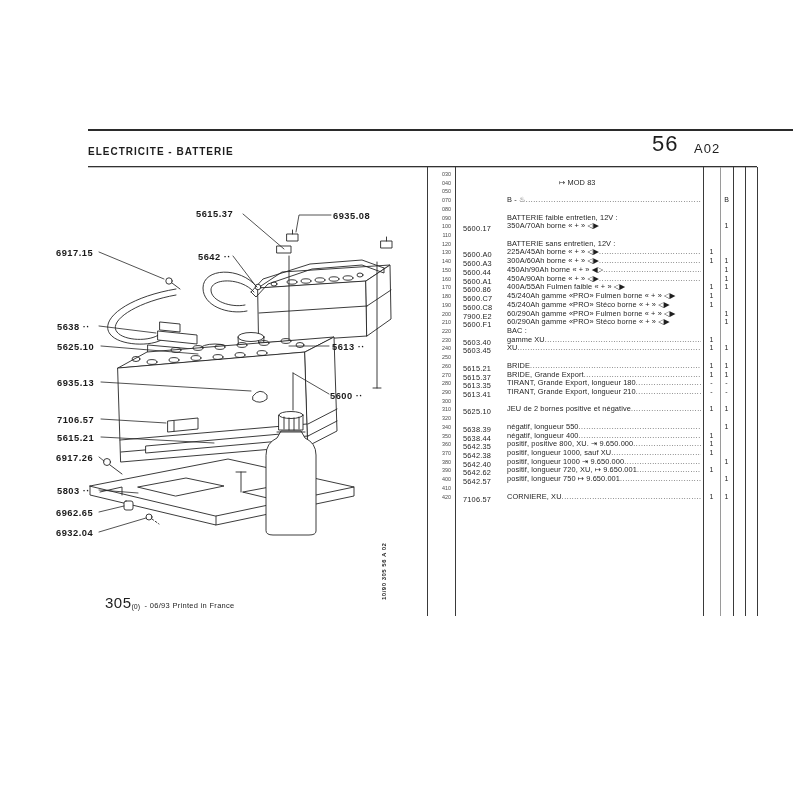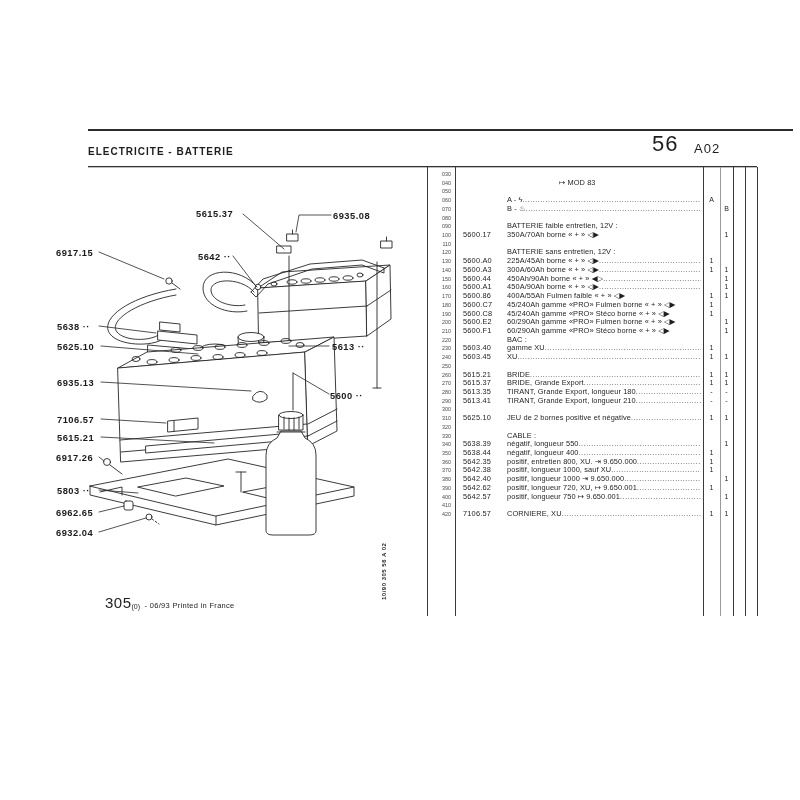--- a/index.html
+++ b/index.html
@@ -10,21 +10,21 @@
   .rule-mid{position:absolute;left:88px;top:166px;width:669px;height:1px;background:#333;box-shadow:0 1px 0 rgba(0,0,0,.25);}
   .hdr-title{position:absolute;left:88px;top:146px;font-size:10px;font-weight:bold;letter-spacing:1px;}
   .hdr-num{position:absolute;left:652px;top:131px;font-size:22px;letter-spacing:1px;}
   .hdr-code{position:absolute;left:694px;top:141px;font-size:13px;letter-spacing:1px;}
   
   .vl{position:absolute;top:167px;height:456px;width:1px;background:#3a3a3a;}
   .vl.l1{left:427px}.vl.l2{left:455px}.vl.l3{left:703px}
   .vl.l4{left:720px;background:#9a9a9a}.vl.l5{left:733px}.vl.l6{left:745px}.vl.l7{left:757px}
   
   .rows{position:absolute;left:427px;top:170px;width:330px;}
-  .trow{display:flex;align-items:flex-end;height:8.72px;font-size:7.4px;line-height:8.72px;white-space:nowrap;}
+  .trow{display:flex;align-items:center;height:8.72px;font-size:7.4px;line-height:8.72px;white-space:nowrap;}
   .rnum{width:24px;padding-right:4px;text-align:right;font-size:5.4px;color:#4a4a4a;flex:none;}
   .ref{width:44px;padding-left:8px;flex:none;letter-spacing:.2px;margin-top:6px;}
   .desc{flex:1;display:flex;align-items:center;overflow:hidden;padding-right:2px;min-width:0;}
   .dtext{flex:none;letter-spacing:.1px;}
   .trow.indent .dtext{padding-left:52px;}
   .fill{flex:1;overflow:hidden;height:8.72px;color:#333;}
   .fill::after{content:"..........................................................................................";
                font-size:7px;letter-spacing:.6px;}
   .ca{width:17px;text-align:center;flex:none;font-size:7px;}
   .cb{width:13px;text-align:center;flex:none;font-size:7px;}
@@ -85,31 +85,20 @@
         <span class="rnum">050</span>
         <span class="ref"></span>
         <span class="desc">
           <span class="dtext"></span>
         </span>
         <span class="ca"></span>
         <span class="cb"></span>
         <span class="sp"></span>
       </div>
       <div class="trow">
-        <span class="rnum">060</span>
-        <span class="ref"></span>
-        <span class="desc">
-          <span class="dtext">A - ϟ</span>
-          <span class="fill"></span>
-        </span>
-        <span class="ca">A</span>
-        <span class="cb"></span>
-        <span class="sp"></span>
-      </div>
-      <div class="trow">
         <span class="rnum">070</span>
         <span class="ref"></span>
         <span class="desc">
           <span class="dtext">B - ♨</span>
           <span class="fill"></span>
         </span>
         <span class="ca"></span>
         <span class="cb">B</span>
         <span class="sp"></span>
       </div>
@@ -232,21 +221,21 @@
         <span class="ref">5600.C8</span>
         <span class="desc">
           <span class="dtext">45/240Ah gamme «PRO» Stéco borne « + » ◁▶</span>
         </span>
         <span class="ca">1</span>
         <span class="cb"></span>
         <span class="sp"></span>
       </div>
       <div class="trow">
         <span class="rnum">200</span>
-        <span class="ref">5600.E2</span>
+        <span class="ref">7900.E2</span>
         <span class="desc">
           <span class="dtext">60/290Ah gamme «PRO» Fulmen borne « + » ◁▶</span>
         </span>
         <span class="ca"></span>
         <span class="cb">1</span>
         <span class="sp"></span>
       </div>
       <div class="trow">
         <span class="rnum">210</span>
         <span class="ref">5600.F1</span>
@@ -368,30 +357,20 @@
         <span class="rnum">320</span>
         <span class="ref"></span>
         <span class="desc">
           <span class="dtext"></span>
         </span>
         <span class="ca"></span>
         <span class="cb"></span>
         <span class="sp"></span>
       </div>
       <div class="trow">
-        <span class="rnum">330</span>
-        <span class="ref"></span>
-        <span class="desc">
-          <span class="dtext">CABLE :</span>
-        </span>
-        <span class="ca"></span>
-        <span class="cb"></span>
-        <span class="sp"></span>
-      </div>
-      <div class="trow">
         <span class="rnum">340</span>
         <span class="ref">5638.39</span>
         <span class="desc">
           <span class="dtext">négatif, longueur 550</span>
           <span class="fill"></span>
         </span>
         <span class="ca"></span>
         <span class="cb">1</span>
         <span class="sp"></span>
       </div>
@@ -403,21 +382,21 @@
           <span class="fill"></span>
         </span>
         <span class="ca">1</span>
         <span class="cb"></span>
         <span class="sp"></span>
       </div>
       <div class="trow">
         <span class="rnum">360</span>
         <span class="ref">5642.35</span>
         <span class="desc">
-          <span class="dtext">positif, entretien 800, XU. ⇥ 9.650.000</span>
+          <span class="dtext">positif, positive 800, XU. ⇥ 9.650.000</span>
           <span class="fill"></span>
         </span>
         <span class="ca">1</span>
         <span class="cb"></span>
         <span class="sp"></span>
       </div>
       <div class="trow">
         <span class="rnum">370</span>
         <span class="ref">5642.38</span>
         <span class="desc">

